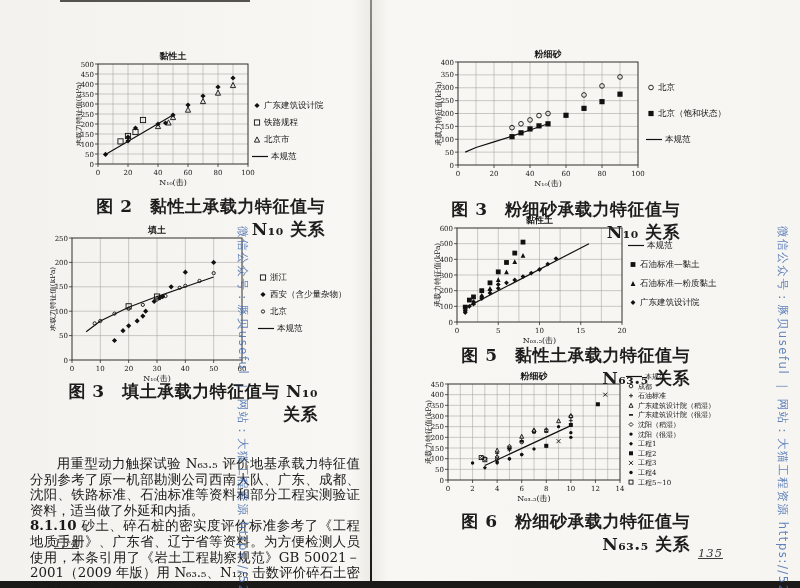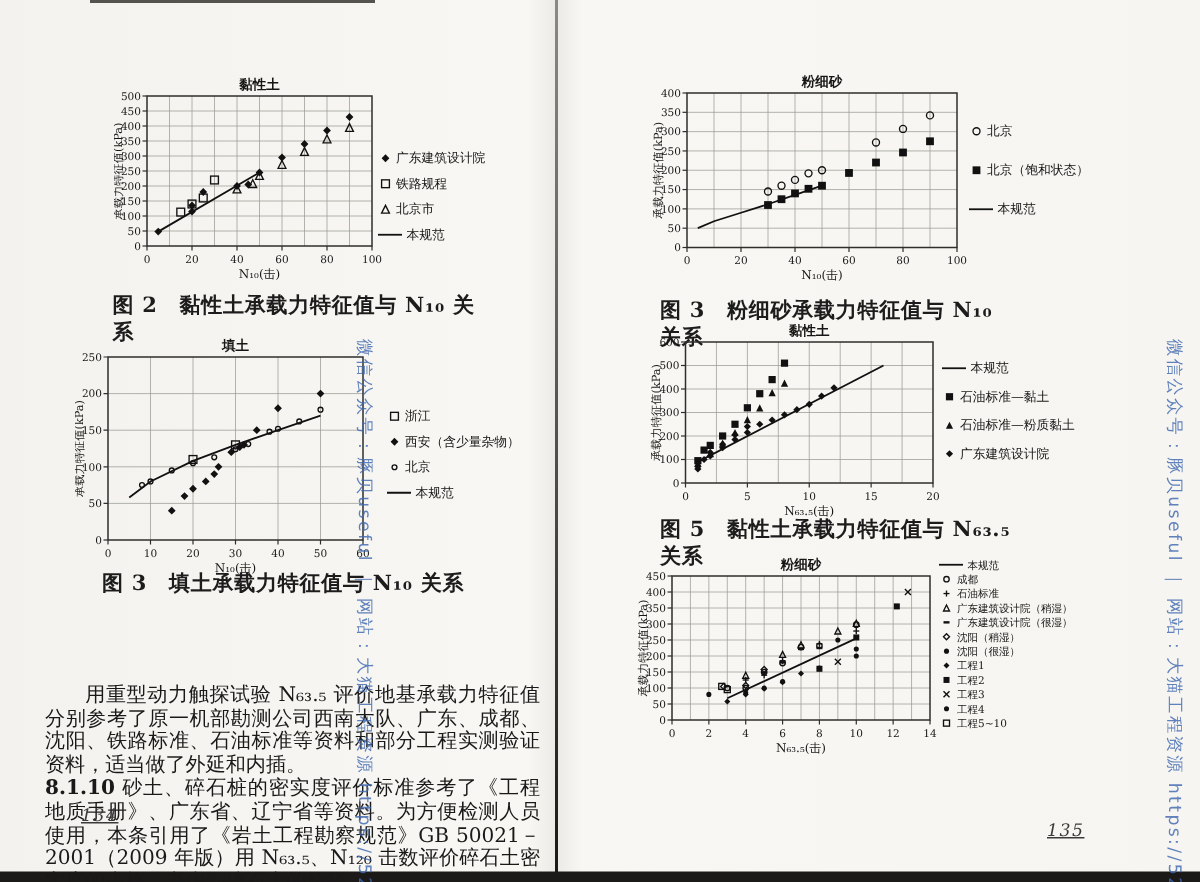--- a/index.html
+++ b/index.html
@@ -6,21 +6,21 @@
   .scan{position:relative;width:800px;height:588px;overflow:hidden;
     background:linear-gradient(90deg,#f3f2ee 0%,#f8f7f3 44%,#eceae5 46.4%,#f8f7f3 48.5%,#f6f5f1 100%);
     font-family:"DejaVu Serif","Liberation Serif",serif;color:#1c1c1c;}
   .edge-top{position:absolute;left:60px;top:0;width:190px;height:2px;background:#55534d;}
   .binding{position:absolute;left:370px;top:0;width:2px;height:583px;
     background:linear-gradient(180deg,#8a8983,#3c3b37 70%,#191916);}
   .edge-bottom{position:absolute;left:0;top:581px;width:800px;height:7px;background:#1b1a18;}
   .chart{position:absolute;}
   .chart svg{display:block;}
   .chart text{fill:#161616;font-family:"DejaVu Serif","Liberation Serif",serif;}
-  .caption{position:absolute;text-align:left;font-size:14px;font-weight:600;letter-spacing:.5px;}
+  .caption{position:absolute;text-align:right;font-size:17px;font-weight:600;letter-spacing:.5px;}
   .bodytext{position:absolute;left:30px;top:416px;width:330px;font-size:13.4px;line-height:15.6px;
     text-align:justify;color:#191919;}
   .bodytext p{margin:0;}
   .bodytext p.p1{text-indent:2em;margin-top:40px;}
   .bodytext b{font-weight:700;}
   .pagenum{position:absolute;font-style:italic;font-size:11.5px;color:#3a3a3a;letter-spacing:1px;text-decoration:underline;}
   .watermark{position:absolute;top:226px;transform:rotate(90deg);transform-origin:0 0;
     white-space:nowrap;font-family:"DejaVu Sans","Liberation Sans",sans-serif;
     font-size:11.5px;letter-spacing:1.6px;color:rgba(62,104,176,.82);}
   .wm-left{left:250px;}
@@ -512,20 +512,21 @@
         <text x="214" y="85.8" text-anchor="start" font-size="7">工程2</text>
         <line x1="205" y1="90.89999999999999" x2="209" y2="94.89999999999999" stroke="#111" stroke-width="0.9"></line>
         <line x1="205" y1="94.89999999999999" x2="209" y2="90.89999999999999" stroke="#111" stroke-width="0.9"></line>
         <text x="214" y="95.39999999999999" text-anchor="start" font-size="7">工程3</text>
         <circle cx="207" cy="102.5" r="1.7" fill="#111"></circle>
         <text x="214" y="105" text-anchor="start" font-size="7">工程4</text>
         <rect x="205" y="110.1" width="4" height="4" stroke="#111" stroke-width="0.9" fill="none"></rect>
         <text x="214" y="114.6" text-anchor="start" font-size="7">工程5~10</text>
       </svg>
     </div>
+  <div class="caption" style="left:440px;top:510px;width:250px">图 6　粉细砂承载力特征值与 N₆₃.₅ 关系</div>
 
   <div class="bodytext">
     <p class="p1">
       <span>用重型动力触探试验 N₆₃.₅ 评价地基承载力特征值分别参考了原一机部勘测公司西南大队、广东、成都、沈阳、铁路标准、石油标准等资料和部分工程实测验证资料，适当做了外延和内插。</span>
     </p>
     <p class="p2">
       <b>8.1.10</b>
       <span>砂土、碎石桩的密实度评价标准参考了《工程地质手册》、广东省、辽宁省等资料。为方便检测人员使用，本条引用了《岩土工程勘察规范》GB 50021－2001（2009 年版）用 N₆₃.₅、N₁₂₀ 击数评价碎石土密实度的表格，考虑到碎石土的粒径</span>
     </p>
   </div>

